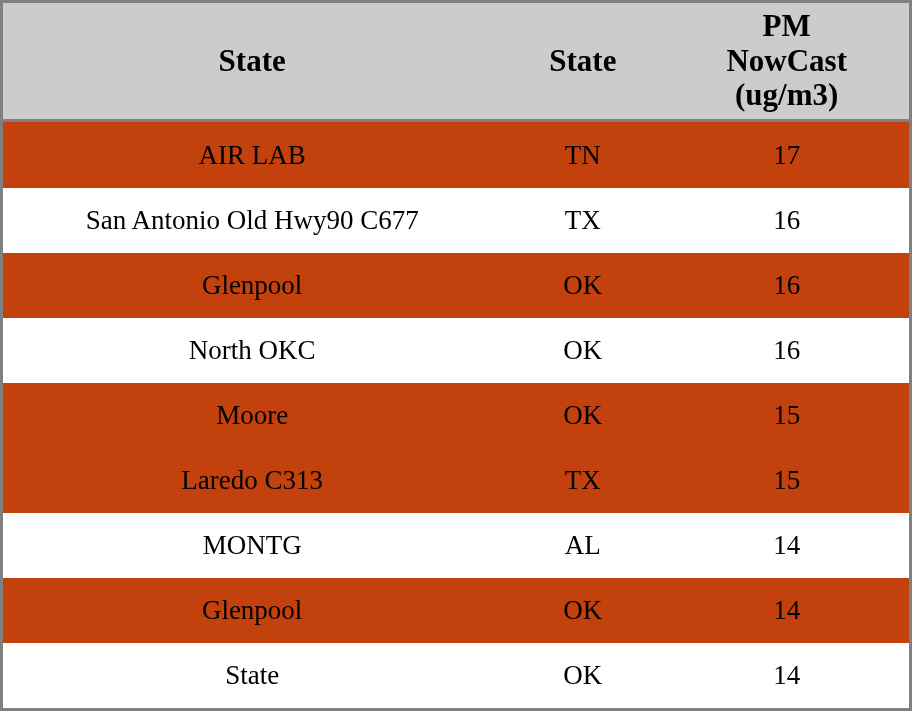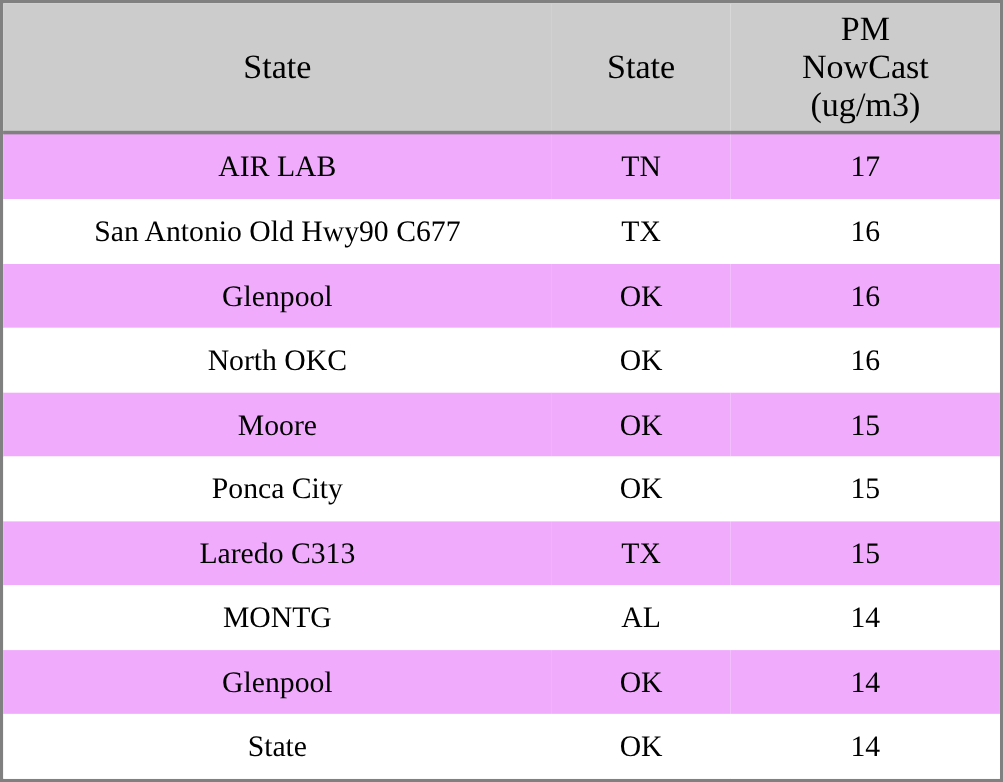--- a/index.html
+++ b/index.html
@@ -23,41 +23,41 @@
     border-collapse: collapse;
     width: 100%;
     height: 100%;
     table-layout: fixed;
   }
   table.data-table thead tr {
     background: #cccccc;
   }
   table.data-table thead th {
     font-family: "Liberation Serif", "DejaVu Serif", serif;
-    font-weight: normal;
+    font-weight: bold;
     font-size: 31px;
     color: #000000;
     text-align: center;
     vertical-align: middle;
     padding: 6px 4px;
     border-bottom: 3px solid #808080;
     line-height: 1.12;
   }
   table.data-table tbody td {
     font-family: "Liberation Serif", "DejaVu Serif", serif;
     font-size: 27px;
     color: #000000;
     text-align: center;
     vertical-align: middle;
     padding: 4px 4px;
     border: none;
     white-space: nowrap;
   }
   table.data-table tbody tr.odd-row {
-    background: #f0abfc;
+    background: #c2410c;
     margin-left: 39px;
   }
   table.data-table tbody tr.even-row {
     background: #ffffff;
     margin-left: 20px;
   }
   col.col-site  { width: 55%; }
   col.col-state { width: 18%; }
   col.col-value { width: 27%; }
 </style>
@@ -105,25 +105,20 @@
         <tr class="even-row">
           <td>North OKC</td>
           <td>OK</td>
           <td>16</td>
         </tr>
         <tr class="odd-row">
           <td>Moore</td>
           <td>OK</td>
           <td>15</td>
         </tr>
-        <tr class="even-row">
-          <td>Ponca City</td>
-          <td>OK</td>
-          <td>15</td>
-        </tr>
         <tr class="odd-row">
           <td>Laredo C313</td>
           <td>TX</td>
           <td>15</td>
         </tr>
         <tr class="even-row">
           <td>MONTG</td>
           <td>AL</td>
           <td>14</td>
         </tr>

